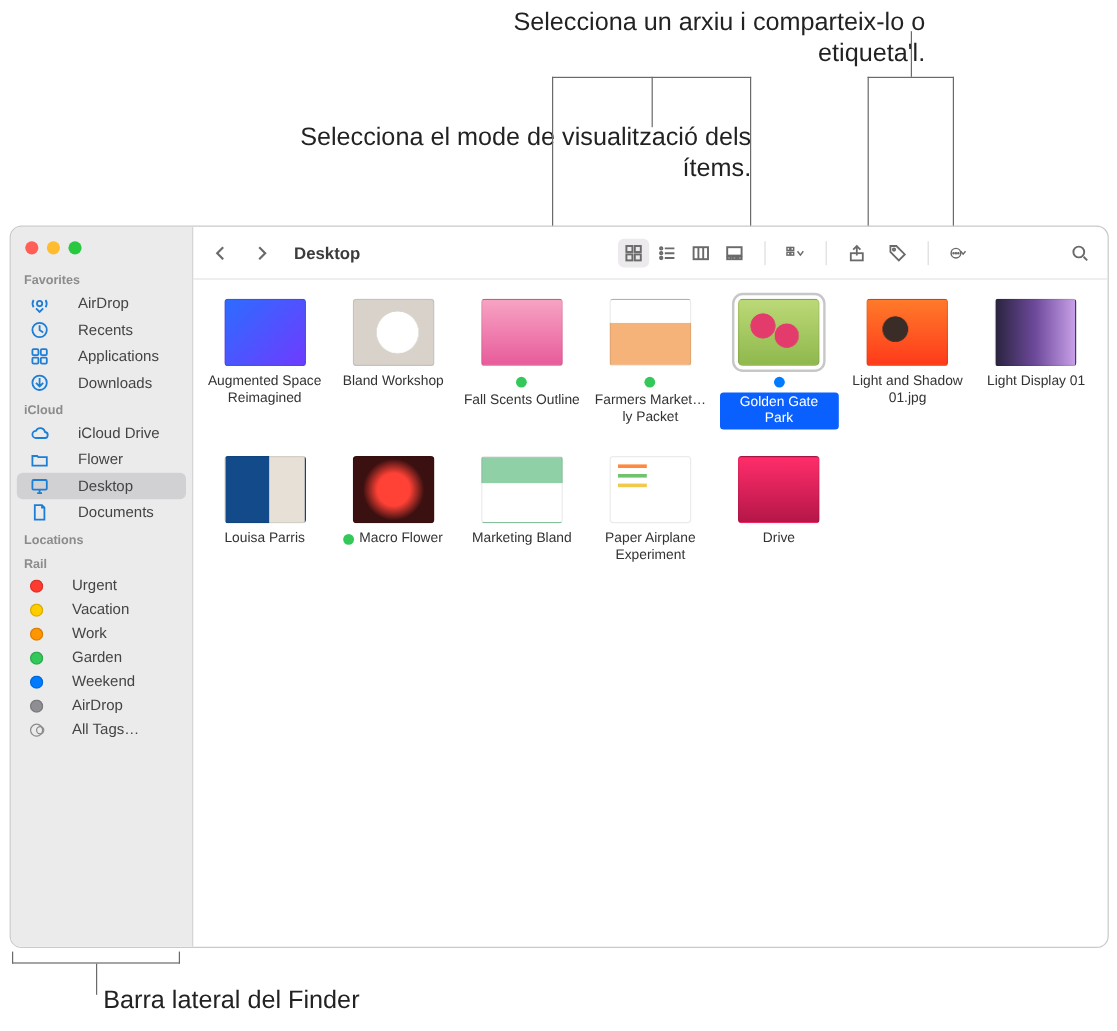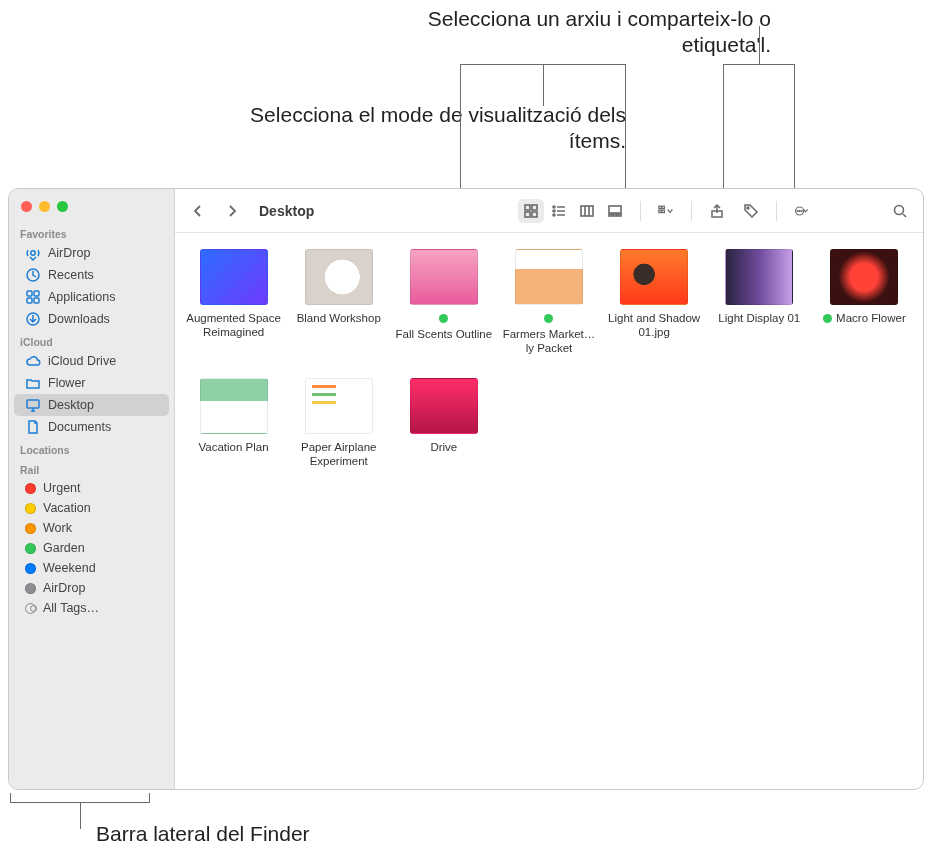--- a/index.html
+++ b/index.html
@@ -16,21 +16,21 @@
   
   .callout {
     position: absolute;
     font-size: 21px;
     line-height: 1.25;
     color: #222;
     text-align: right;
   }
   .callout.top1 { top: 6px;  right: 160px; width: 420px; }
   .callout.top2 { top: 102px; right: 305px; width: 400px; }
-  .callout.bottom { bottom: 12px; left: 96px; text-align: left; }
+  .callout.bottom { bottom: 12px; left: 86px; text-align: left; }
 
   .lead-line { position: absolute; background: #6a6a6a; }
   .lead-t1   { left: 460px; top:  64px; width: 166px; height: 1px; }
   .lead-t1a  { left: 460px; top:  64px; width: 1px;  height: 135px; }
   .lead-t1b  { left: 625px; top:  64px; width: 1px;  height: 135px; }
   .lead-t1mu { left: 543px; top:  64px; width: 1px;  height: 42px; }
 
   .lead-t2   { left: 723px; top:  64px; width: 72px;  height: 1px; }
   .lead-t2a  { left: 723px; top:  64px; width: 1px;  height: 135px; }
   .lead-t2b  { left: 794px; top:  64px; width: 1px;  height: 135px; }
@@ -49,21 +49,21 @@
     border: 1px solid #c9c9c9;
     border-radius: 10px;
     overflow: hidden;
     display: flex;
     flex-direction: row;
     background: #fff;
   }
 
   
   .sidebar {
-    width: 166px;
+    width: 152px;
     background: #ecebec;
     border-right: 1px solid #d6d6d6;
     display: flex; flex-direction: column;
     font-size: 12.5px;
     color: #444;
     padding-top: 6px;
   }
   .traffic {
     display: flex; gap: 7px; padding: 6px 10px 10px 12px;
   }
@@ -72,21 +72,21 @@
   .dot.y { background:#febc2e; }
   .dot.g { background:#28c840; }
 
   .sec-label {
     padding: 6px 11px 2px;
     font-size: 10.5px;
     font-weight: 600;
     color: #8c8c8c;
   }
   .side-item {
-    display: flex; align-items: center; gap: 7px;
+    display: flex; align-items: center; gap: 24px;
     padding: 3px 11px;
     border-radius: 5px;
     margin: 0 5px;
     cursor: default;
   }
   .side-item.selected { background: #d1d0d2; }
   .side-item .ico { width: 16px; height: 16px; display:flex;align-items:center;justify-content:center; }
   .side-item .ico svg { width:16px; height:16px; }
   .tag-dot {
     width: 11px; height: 11px; border-radius: 50%;
@@ -441,43 +441,56 @@
             <span class="text">Fall Scents Outline</span>
           </div>
         </div>
         <div class="file">
           <div class="thumb th-peach"></div>
           <div class="fname">
             <span class="tagmark" style="background: rgb(52, 199, 89);"></span>
             <span class="text">Farmers Market…ly Packet</span>
           </div>
         </div>
+        <div class="file selected">
+          <div class="thumb th-flowers"></div>
+          <div class="fname">
+            <span class="tagmark" style="background: rgb(0, 122, 255);"></span>
+            <span class="text">Golden Gate Park</span>
+          </div>
+        </div>
         <div class="file">
           <div class="thumb th-orange"></div>
           <div class="fname">
             <span class="text">Light and Shadow 01.jpg</span>
           </div>
         </div>
         <div class="file">
           <div class="thumb th-light1"></div>
           <div class="fname">
             <span class="text">Light Display 01</span>
+          </div>
+        </div>
+        <div class="file">
+          <div class="thumb th-louisa"></div>
+          <div class="fname">
+            <span class="text">Louisa Parris</span>
           </div>
         </div>
         <div class="file">
           <div class="thumb th-macro"></div>
           <div class="fname">
             <span class="tagmark" style="background: rgb(52, 199, 89);"></span>
             <span class="text">Macro Flower</span>
           </div>
         </div>
         <div class="file">
           <div class="thumb th-plan"></div>
           <div class="fname">
-            <span class="text">Vacation Plan</span>
+            <span class="text">Marketing Bland</span>
           </div>
         </div>
         <div class="file">
           <div class="thumb th-paper"></div>
           <div class="fname">
             <span class="text">Paper Airplane Experiment</span>
           </div>
         </div>
         <div class="file">
           <div class="thumb th-pinkp"></div>

